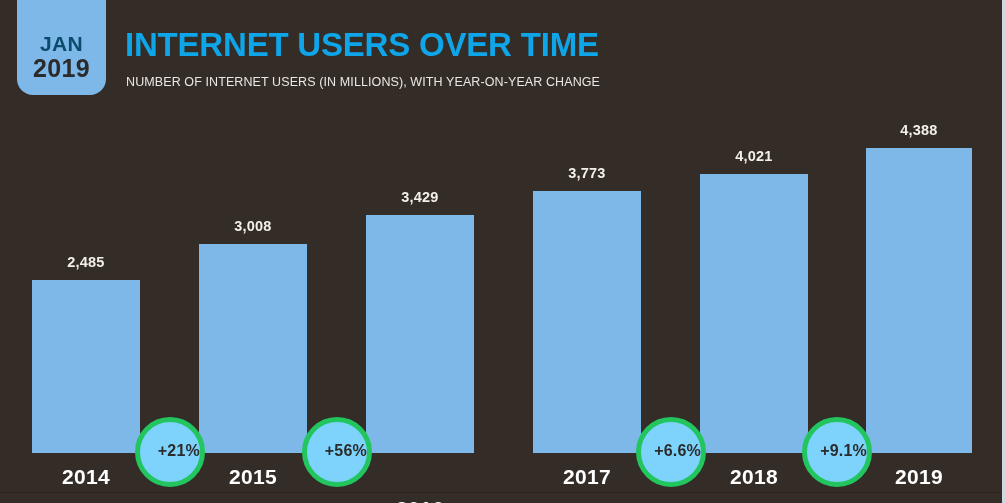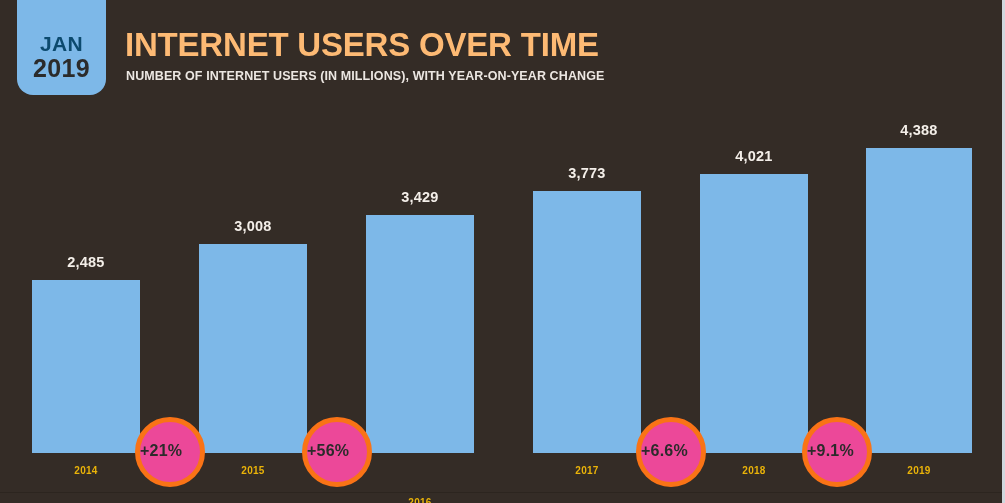--- a/index.html
+++ b/index.html
@@ -45,34 +45,34 @@
     font-weight: bold;
     font-size: 25px;
     letter-spacing: 0.3px;
     line-height: 1.05;
   }
 
   #headline {
     position: absolute;
     left: 125px;
     top: 28px;
-    color: #fdba74;
+    color: #0ea5e9;
     font-size: 33px;
     font-weight: bold;
     letter-spacing: -0.2px;
     line-height: 1;
     white-space: nowrap;
   }
   #subhead {
     position: absolute;
     left: 126px;
-    top: 69px;
+    top: 75px;
     color: #ece7e2;
     font-size: 12.5px;
-    font-weight: bold;
+    font-weight: normal;
     letter-spacing: 0.1px;
     white-space: nowrap;
   }
 
   
   #plot {
     position: absolute;
     left: 0;
     top: 0;
     width: 1005px;
@@ -86,36 +86,36 @@
     position: absolute;
     color: #f4efe9;
     font-size: 14.5px;
     font-weight: bold;
     text-align: center;
     letter-spacing: 0.2px;
     white-space: nowrap;
   }
   .cat-label {
     position: absolute;
-    color: #eab308;
-    font-size: 10px;
+    color: #ffffff;
+    font-size: 21px;
     font-weight: bold;
     text-align: center;
     letter-spacing: 0.3px;
     white-space: nowrap;
   }
   .growth-bubble {
     position: absolute;
     border-radius: 50%;
-    background: #ec4899;
-    border: 5px solid #f97316;
+    background: #7dd3fc;
+    border: 5px solid #22c55e;
     box-sizing: border-box;
     display: flex;
     align-items: center;
-    justify-content: flex-start;
+    justify-content: flex-end;
   }
   .growth-bubble span {
     color: #2b2b2b;
     font-size: 16px;
     font-weight: bold;
     letter-spacing: 0.2px;
     white-space: nowrap;
     transform: translateY(-1px);
   }
   #baseline-rule {

